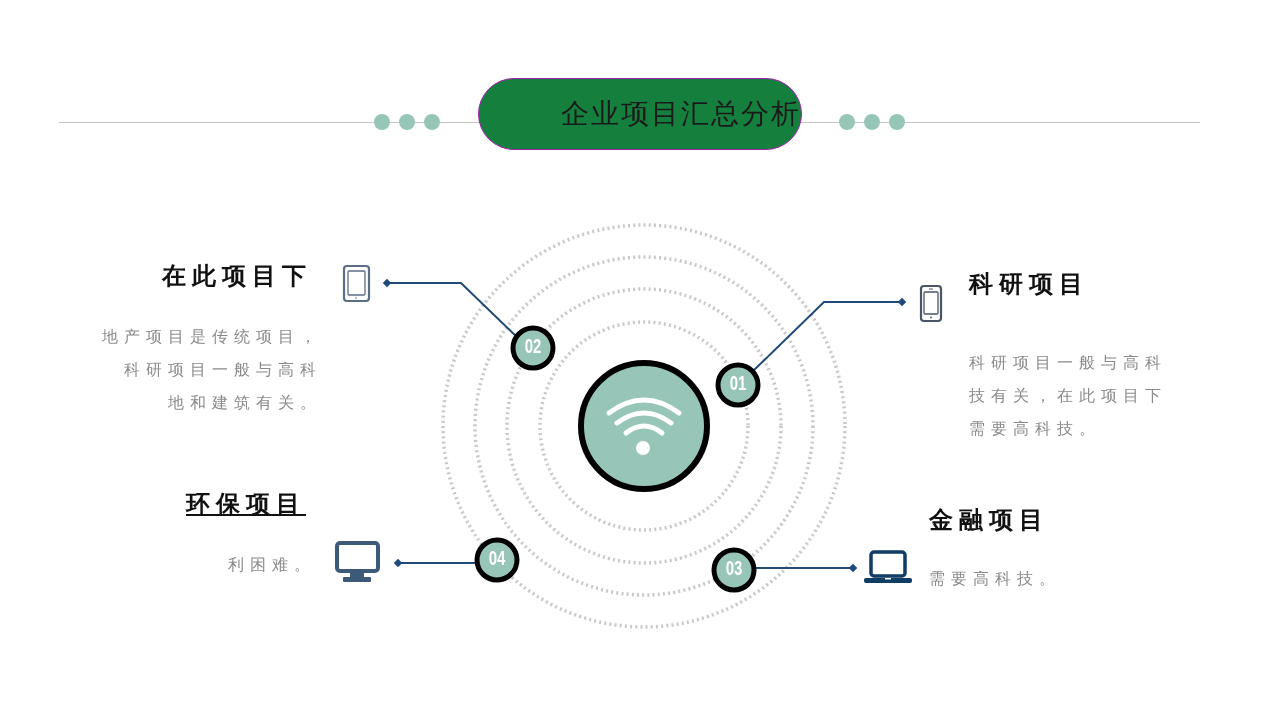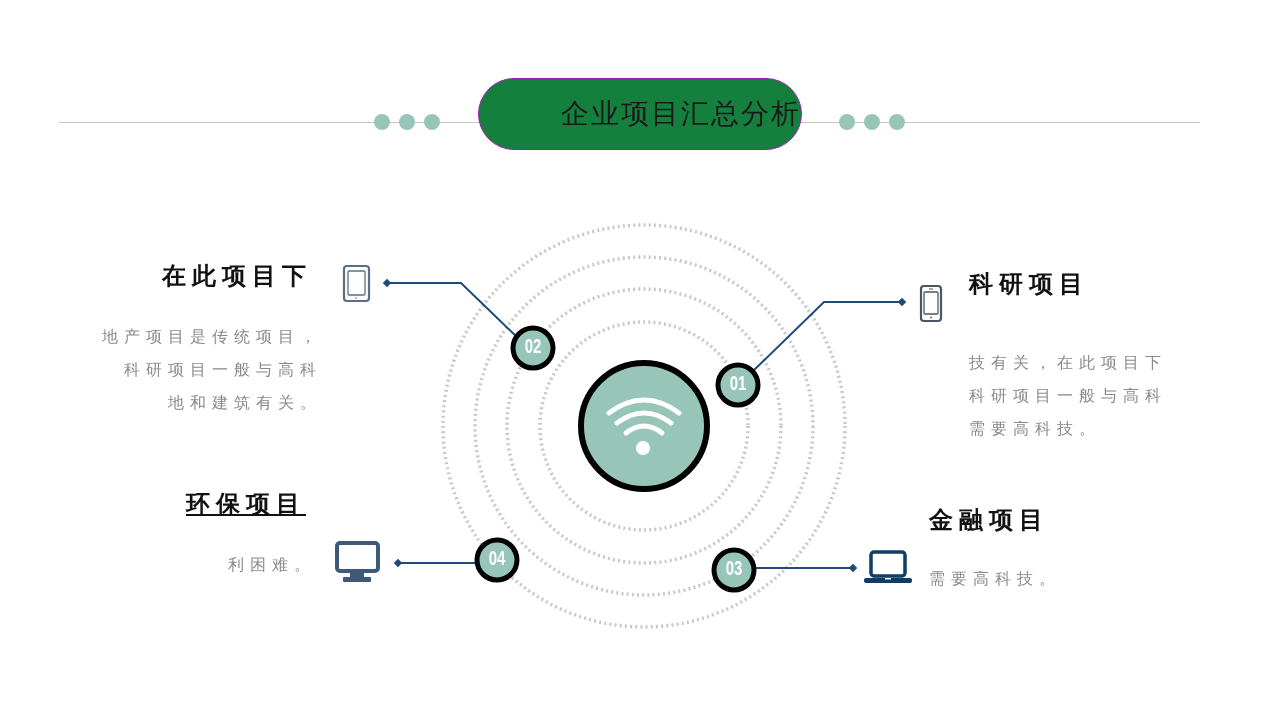--- a/index.html
+++ b/index.html
@@ -106,22 +106,22 @@
 
 <div class="abs heading" style="right:968px;top:260px;">在此项目下</div>
 <div class="abs desc desc-right" style="right:958px;top:304px;width:260px;">
   <div>地产项目是传统项目，</div>
   <div>科研项目一般与高科</div>
   <div>地和建筑有关。</div>
 </div>
 
 <div class="abs heading" style="left:969px;top:268px;">科研项目</div>
 <div class="abs desc desc-left" style="left:969px;top:330px;width:240px;">
+  <div>科研项目一般与高科</div>
   <div>技有关，在此项目下</div>
-  <div>科研项目一般与高科</div>
   <div>需要高科技。</div>
 </div>
 
 <div class="abs heading" style="right:974px;top:488px;text-decoration:underline;">环保项目</div>
 <div class="abs desc desc-right" style="right:964px;top:532px;width:240px;">
   <div>利困难。</div>
 </div>
 
 <div class="abs heading" style="left:929px;top:504px;">金融项目</div>
 <div class="abs desc desc-left" style="left:929px;top:546px;width:300px;">

